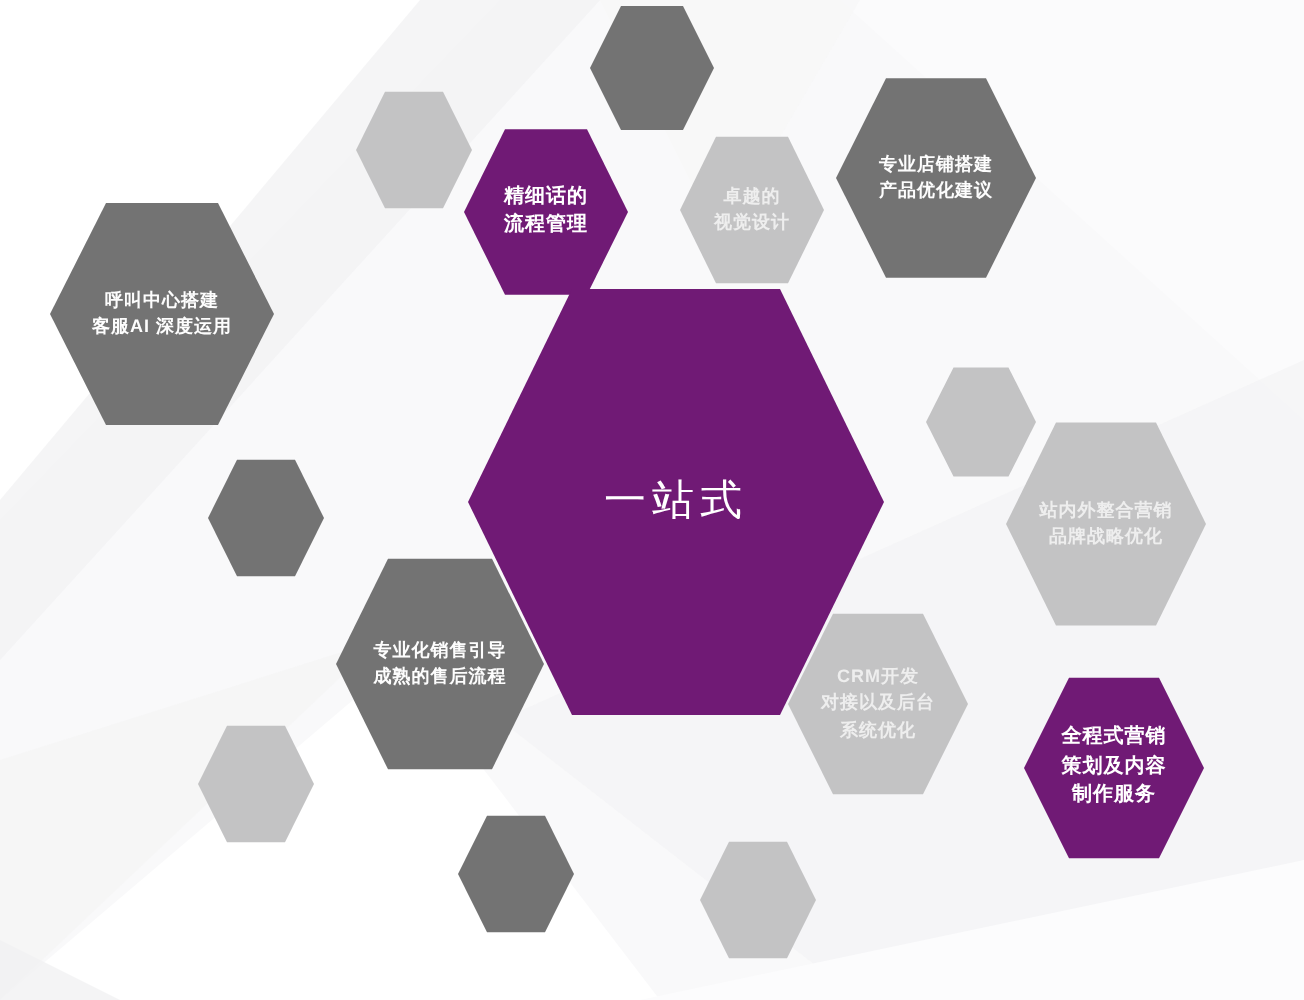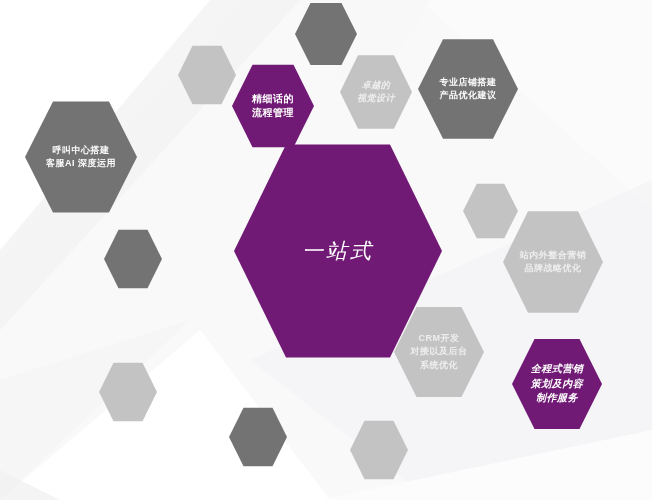--- a/index.html
+++ b/index.html
@@ -48,21 +48,20 @@
   .hex.gray   { background: #c3c3c4; }
 
   .hex.navy  .hex-label { color: #ffffff; }
   .hex.gold  .hex-label { color: #fdfdfd; }
   .hex.gray  .hex-label { color: #eeeeee; }
 
   
   #hex-center {
     -webkit-clip-path: polygon(25% 2%, 75% 2%, 100% 50%, 75% 98%, 25% 98%, 0% 50%);
     clip-path: polygon(25% 2%, 75% 2%, 100% 50%, 75% 98%, 25% 98%, 0% 50%);
-    font-style: italic;
   }
   #hex-center .hex-label {
     color: #ffffff;
     font-size: 21px;
     line-height: 1.85;
     letter-spacing: 3px;
     font-weight: 400;
   }
   .lbl-2 { font-size: 10px; font-weight: 700; }
   .lbl-3 { font-size: 10px; font-weight: 700; }
@@ -104,47 +103,51 @@
     <span class="hex-label lbl-sm">呼叫中心搭建
 客服AI 深度运用</span>
   </div>
 
 
   <div class="hex navy" id="hex-process-management" style="left:232px; top:62px; width:82px; height:88px;">
     <span class="hex-label lbl-2">精细话的
 流程管理</span>
   </div>
 
-  <div class="hex gray" id="hex-visual-design" style="left:340px; top:53px; width:72px; height:78px;font-style:italic;">
+  <div class="hex gray" id="hex-visual-design" style="left:340px; top:66px; width:72px; height:78px;">
     <span class="hex-label lbl-sm">卓越的
 视觉设计</span>
   </div>
 
   <div class="hex gold" id="hex-store-building" style="left:418px; top:36px; width:100px; height:106px;">
     <span class="hex-label lbl-sm">专业店铺搭建
 产品优化建议</span>
   </div>
 
   <div class="hex gray" id="hex-integrated-marketing" style="left:503px; top:208px; width:100px; height:108px;text-align:center;">
     <span class="hex-label lbl-sm">站内外整合营销
 品牌战略优化</span>
   </div>
 
-  <div class="hex navy" id="hex-full-cycle-marketing" style="left:512px; top:336px; width:90px; height:96px;font-style:italic;">
+  <div class="hex navy" id="hex-full-cycle-marketing" style="left:512px; top:336px; width:90px; height:96px;">
     <span class="hex-label lbl-3">全程式营销
 策划及内容
 制作服务</span>
   </div>
 
   <div class="hex gray" id="hex-crm-development" style="left:394px; top:304px; width:90px; height:96px;">
     <span class="hex-label lbl-sm">CRM开发
 对接以及后台
 系统优化</span>
   </div>
 
+  <div class="hex gold" id="hex-sales-guidance" style="left:168px; top:276px; width:104px; height:112px;">
+    <span class="hex-label lbl-sm">专业化销售引导
+成熟的售后流程</span>
+  </div>
 
   <div class="hex navy" id="hex-center" style="left:234px; top:140px; width:208px; height:222px;">
     <div>
       <div class="hex-label">一站式</div>
     </div>
   </div>
 
 </div>
 
 </body></html>

